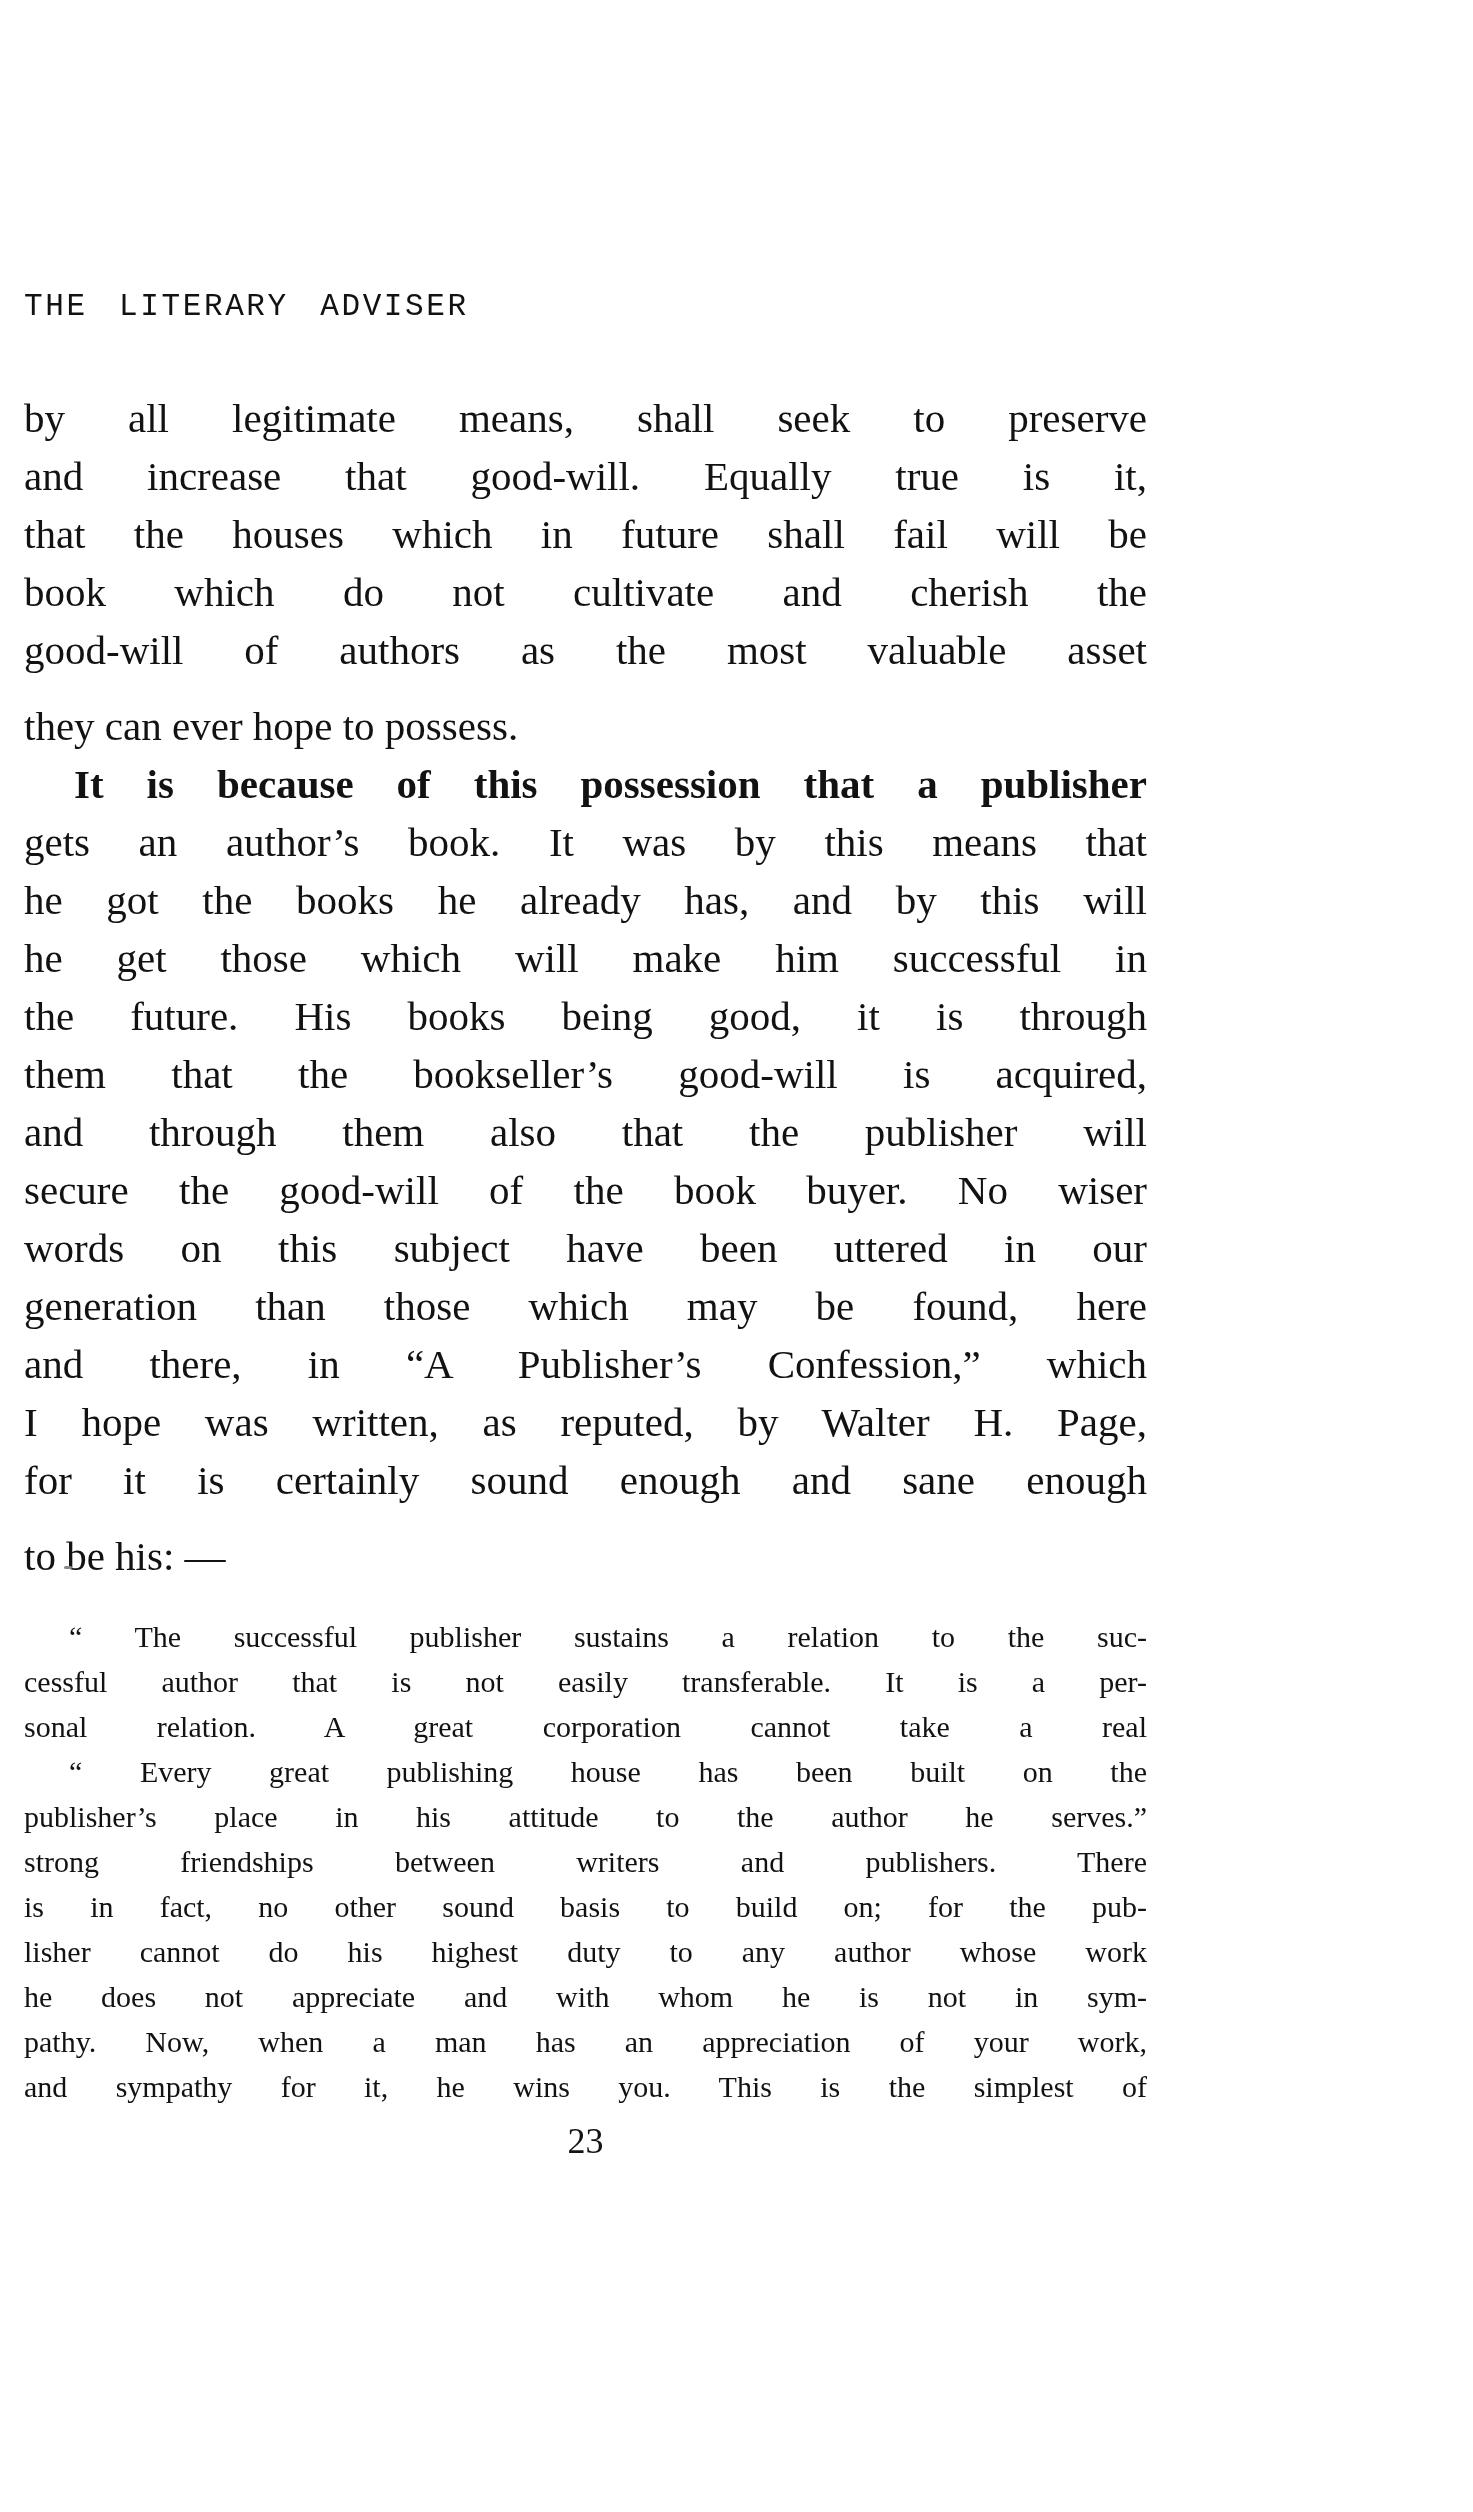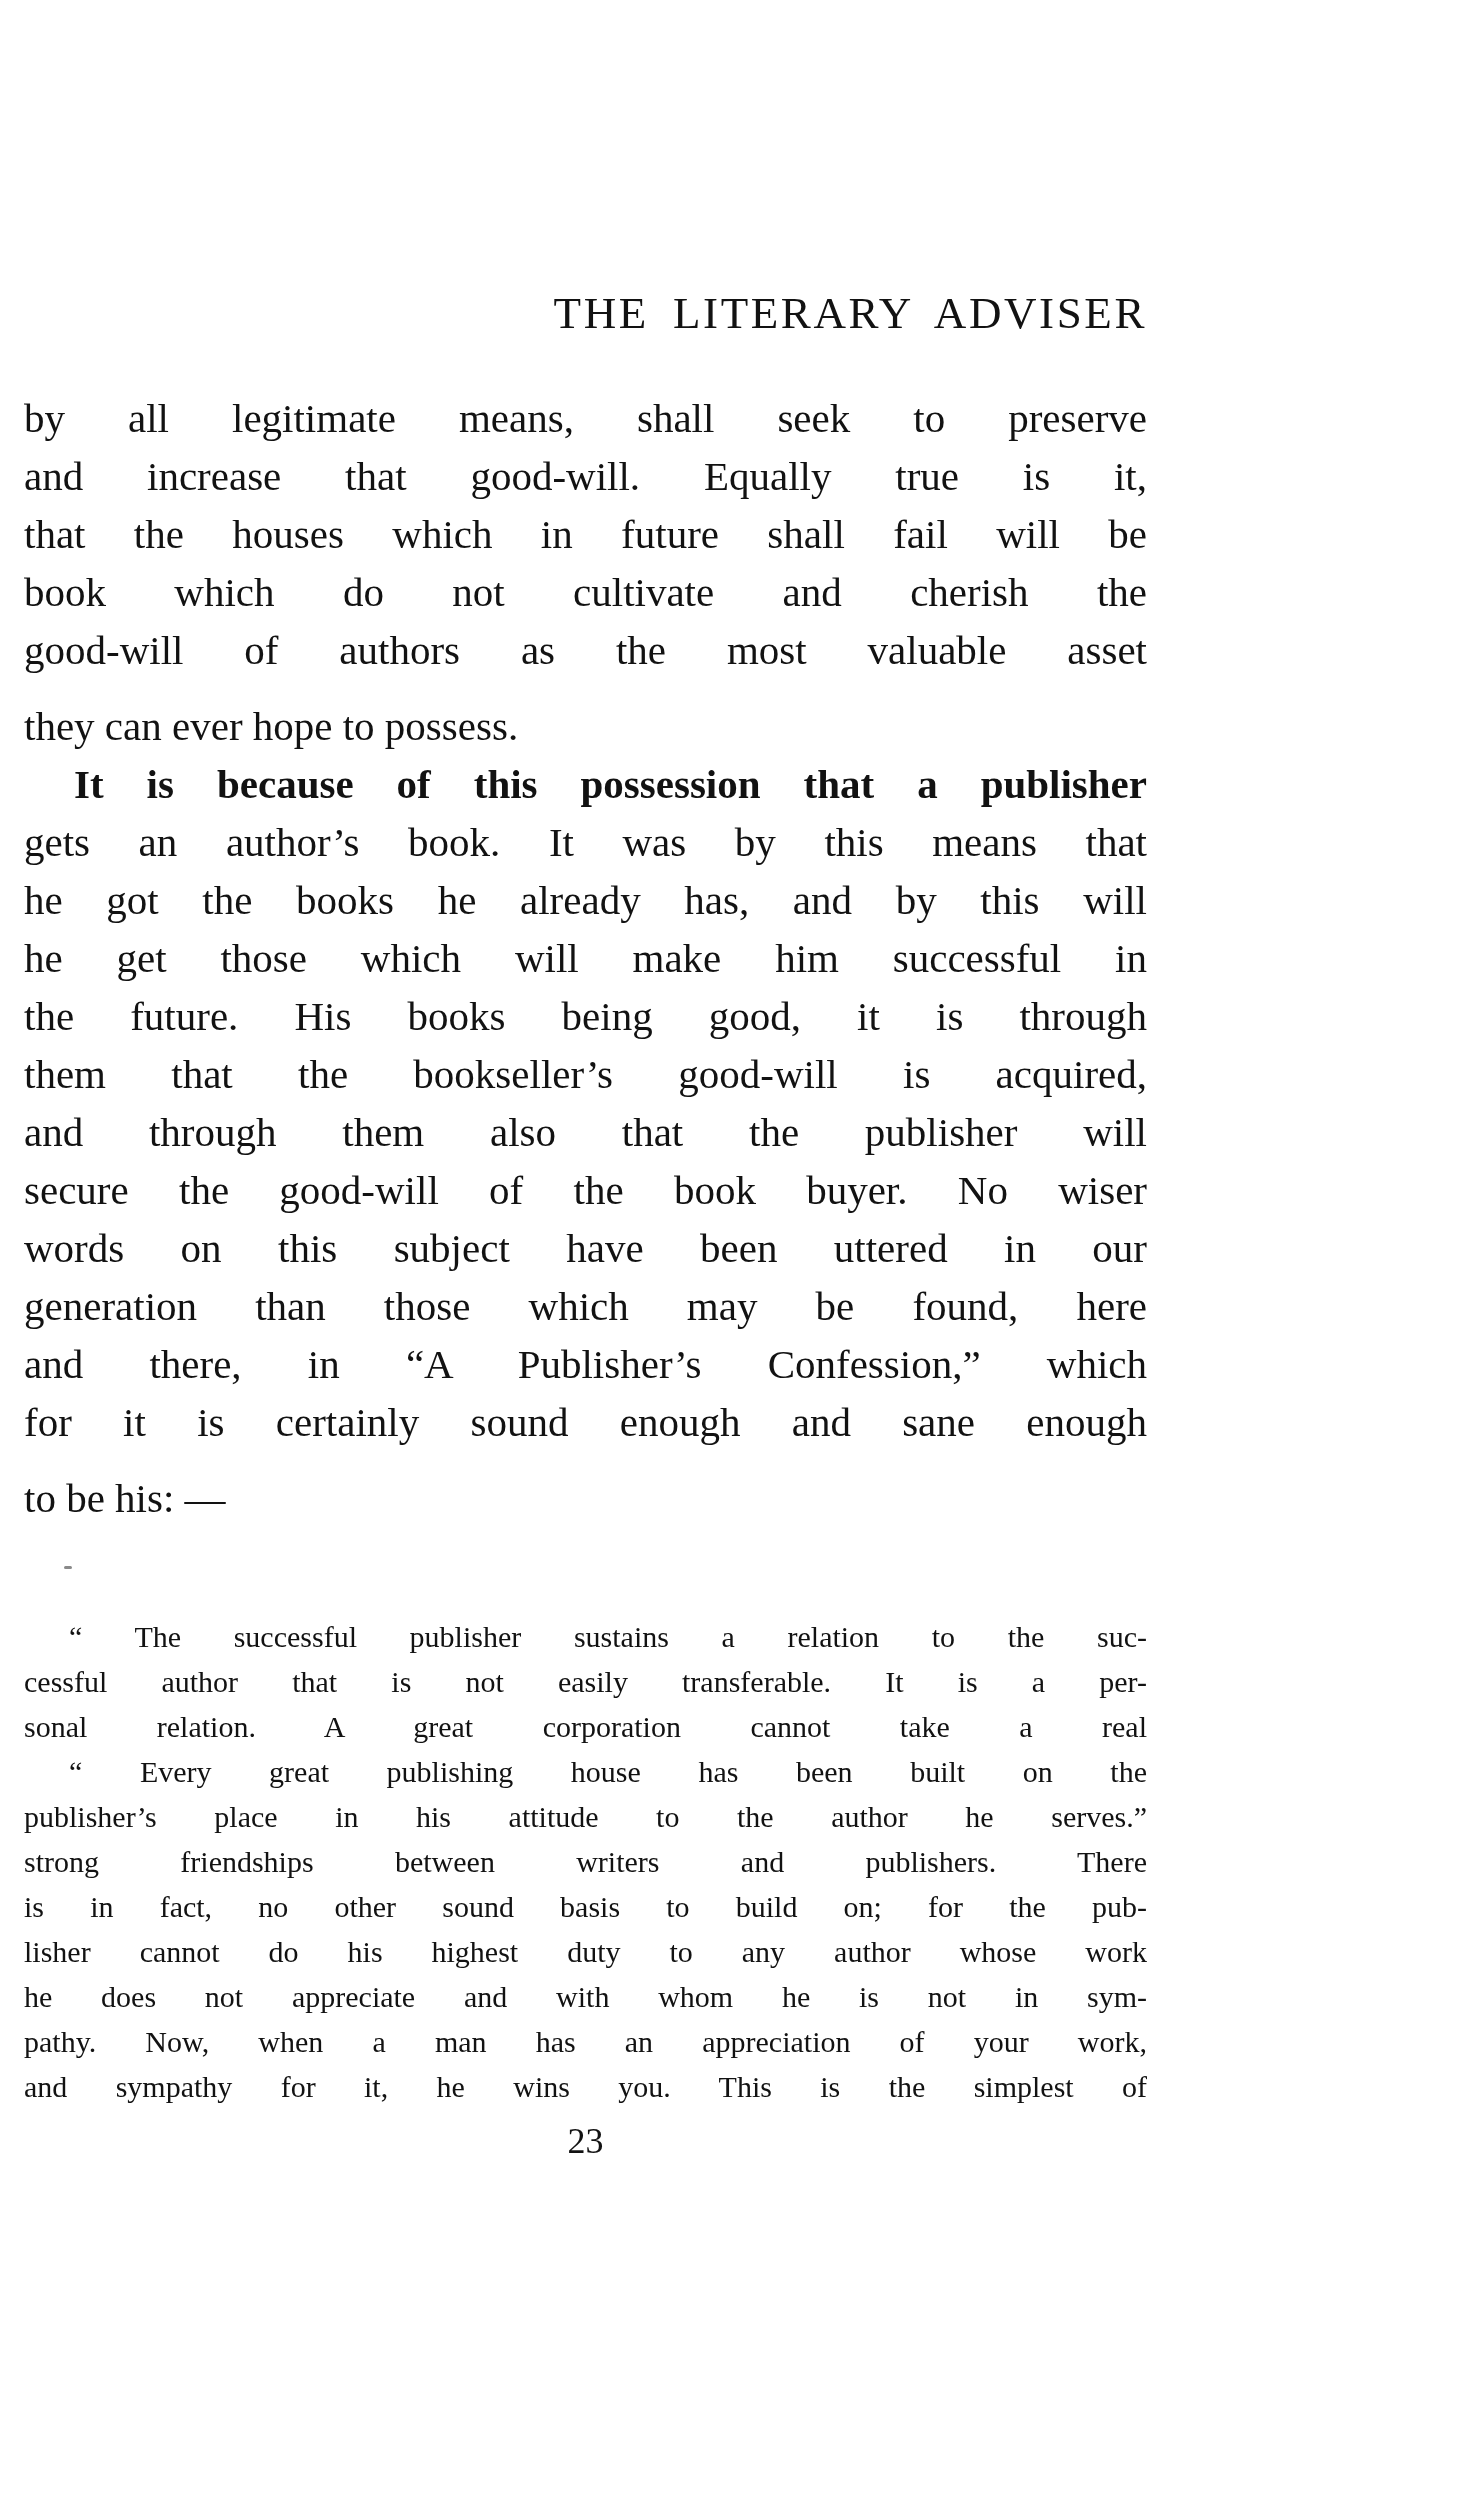--- a/index.html
+++ b/index.html
@@ -14,27 +14,28 @@
     background: #ffffff;
     color: #121212;
     font-family: "Liberation Serif", "DejaVu Serif", serif;
     overflow: hidden;
   }
   .title {
     position: absolute;
     left: 24px;
     top: 291px;
     width: 1123px;
-    text-align: right;
-    font-size: 45px;
+    text-align: left;
+    font-size: 31px;
     line-height: 1;
     letter-spacing: 2.6px;
     word-spacing: 10.3px;
     white-space: nowrap;
     font-weight: 400;
+    font-family: Liberation Mono, monospace;
   }
   .main-text {
     position: absolute;
     left: 24px;
     top: 389px;
     width: 1123px;
     font-size: 41px;
     line-height: 58px;
   }
   .quote-text {
@@ -96,20 +97,21 @@
       <div class="line">gets an author’s book.  It was by this means that</div>
       <div class="line">he got the books he already has, and by this will</div>
       <div class="line">he get those which will make him successful in</div>
       <div class="line">the future.  His books being good, it is through</div>
       <div class="line">them that the bookseller’s good-will is acquired,</div>
       <div class="line">and through them also that the publisher will</div>
       <div class="line">secure the good-will of the book buyer.  No wiser</div>
       <div class="line">words on this subject have been uttered in our</div>
       <div class="line">generation than those which may be found, here</div>
       <div class="line">and there, in “A Publisher’s Confession,” which</div>
+      <div class="line">I hope was written, as reputed, by Walter H. Page,</div>
       <div class="line">for it is certainly sound enough and sane enough</div>
       <div class="line loose">to be his: —</div>
     </div>
 
   <div class="speck"></div>
 
   <div class="quote-text">
       <div class="line indent">“ The successful publisher sustains a relation to the suc-</div>
       <div class="line">cessful author that is not easily transferable.  It is a per-</div>
       <div class="line">sonal relation.  A great corporation cannot take a real</div>

